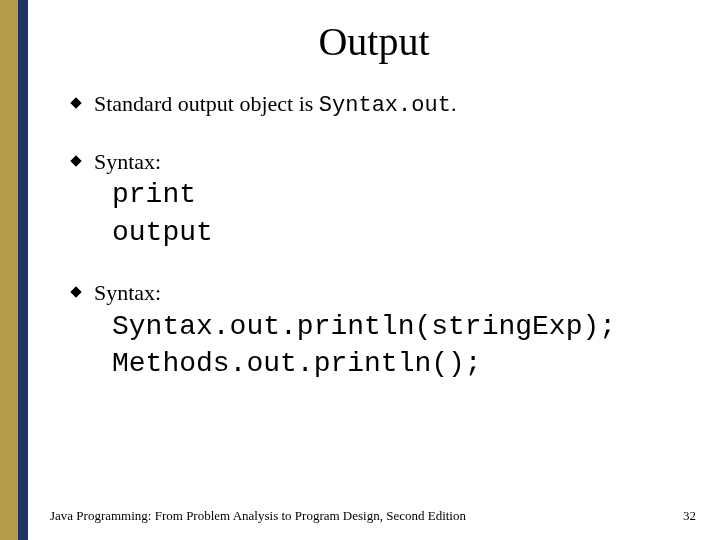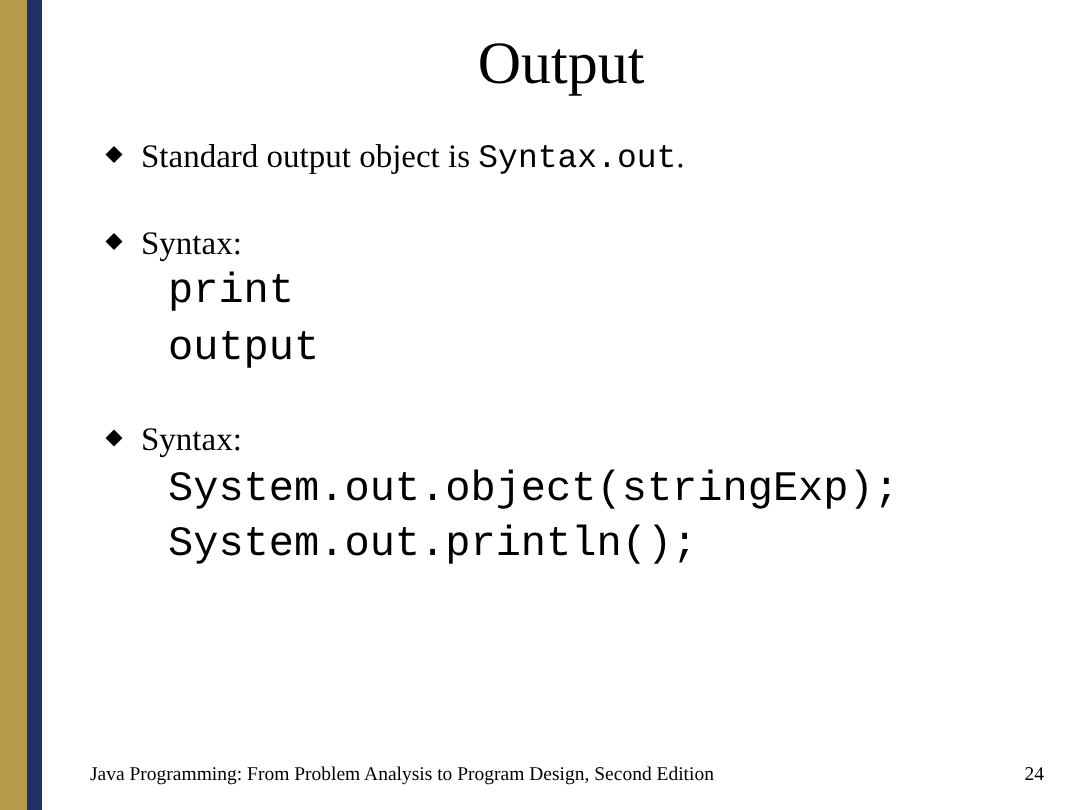--- a/index.html
+++ b/index.html
@@ -78,21 +78,21 @@
     padding-left: 18px;
     font-family: "Courier New", Courier, monospace;
     font-size: 28px;
     line-height: 1.35;
   }
   .mono {
     font-family: "Courier New", Courier, monospace;
   }
   .footer {
     position: absolute;
-    left: 60px;
+    left: 50px;
     bottom: 16px;
     font-size: 13px;
   }
   .pagenum {
     position: absolute;
     right: 24px;
     bottom: 16px;
     font-size: 13px;
   }
 </style>
@@ -111,20 +111,20 @@
     <li>
       <span>Standard output object is </span><span class="mono">Syntax.out</span><span>.</span>
     </li>
     <li>
       <span>Syntax:</span>
       <span class="sub">print</span>
       <span class="sub">output</span>
     </li>
     <li>
       <span>Syntax:</span>
-      <span class="sub">System.out.object(stringExp);</span>
-      <span class="sub">System.out.println();</span>
+      <span class="sub">Syntax.out.println(stringExp);</span>
+      <span class="sub">Methods.out.println();</span>
     </li>
   </ul>
 </div>
 
 <div class="footer">Java Programming: From Problem Analysis to Program Design, Second Edition</div>
-<div class="pagenum">24</div>
+<div class="pagenum">32</div>
 
 </body></html>

